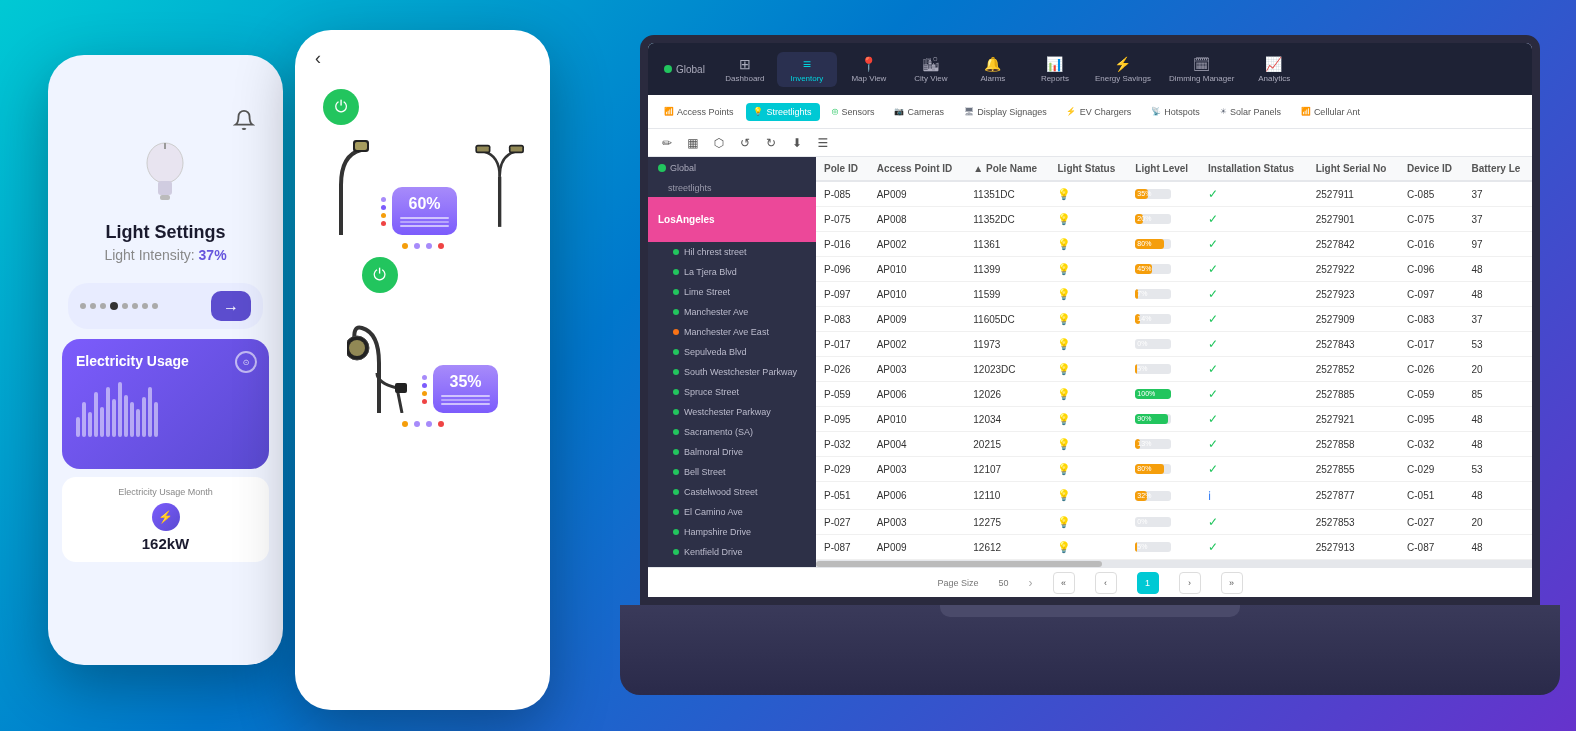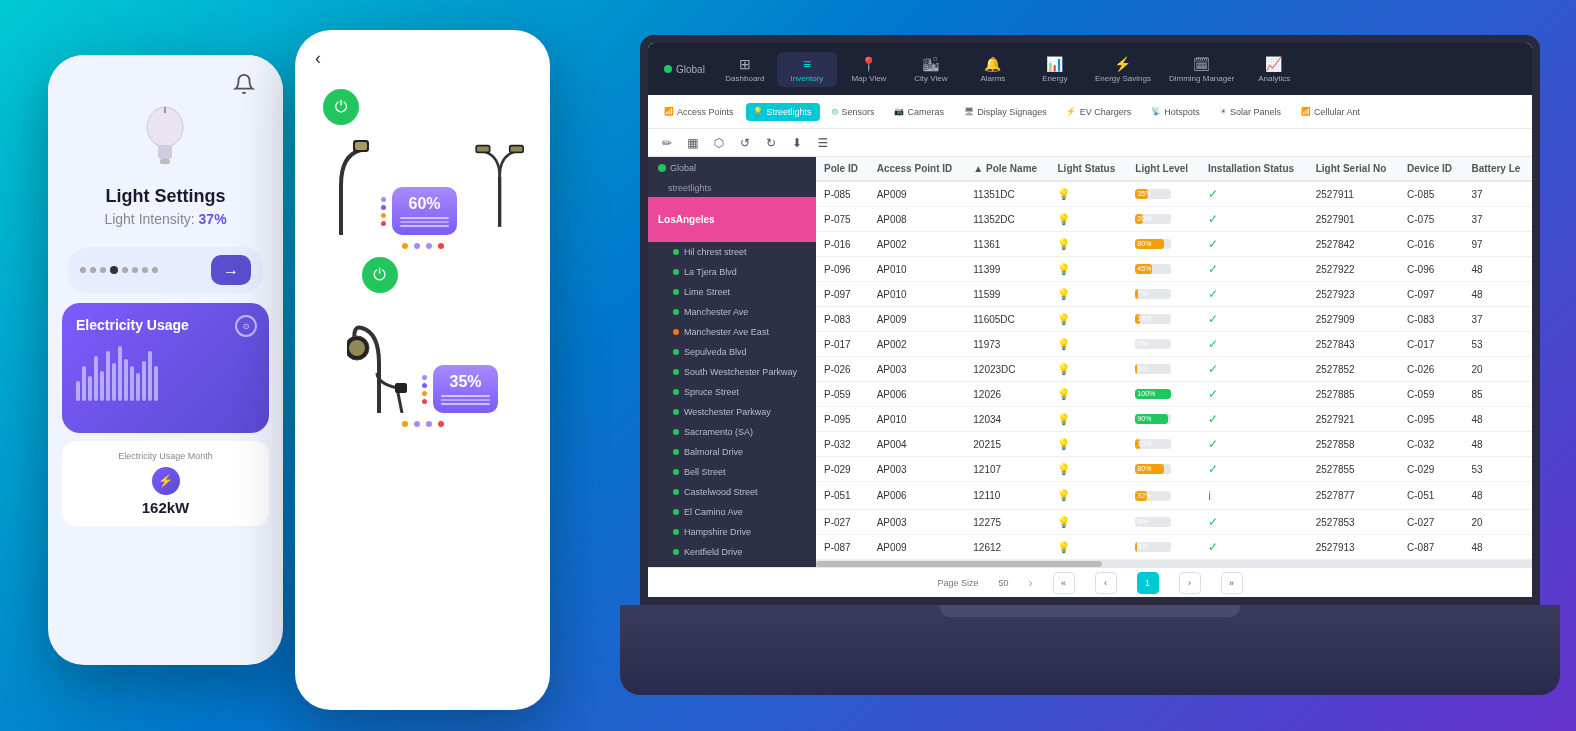--- a/index.html
+++ b/index.html
@@ -24,20 +24,21 @@
       box-shadow: 0 20px 60px rgba(0,0,0,0.3);
       overflow: hidden;
       z-index: 2;
     }
     .phone-left-header {
       background: #f0f4ff;
       padding: 18px 28px 10px;
       display: flex;
       flex-direction: column;
       align-items: center;
+      margin-top: 36px;
     }
     .bell-icon-wrap {
       align-self: flex-end;
       margin-bottom: 6px;
     }
     .light-settings-title {
       font-size: 18px;
       font-weight: 700;
       color: #1a1a2e;
       text-align: center;
@@ -561,21 +562,21 @@
             <div class="nav-item">
               <span class="nav-item-icon">🏙</span>
               <span class="nav-item-label">City View</span>
             </div>
             <div class="nav-item">
               <span class="nav-item-icon">🔔</span>
               <span class="nav-item-label">Alarms</span>
             </div>
             <div class="nav-item">
               <span class="nav-item-icon">📊</span>
-              <span class="nav-item-label">Energy</span>
+              <span class="nav-item-label">Reports</span>
             </div>
             <div class="nav-item">
               <span class="nav-item-icon">⚡</span>
               <span class="nav-item-label">Energy Savings</span>
             </div>
             <div class="nav-item">
               <span class="nav-item-icon">🗓</span>
               <span class="nav-item-label">Dimming Manager</span>
             </div>
             <div class="nav-item">

